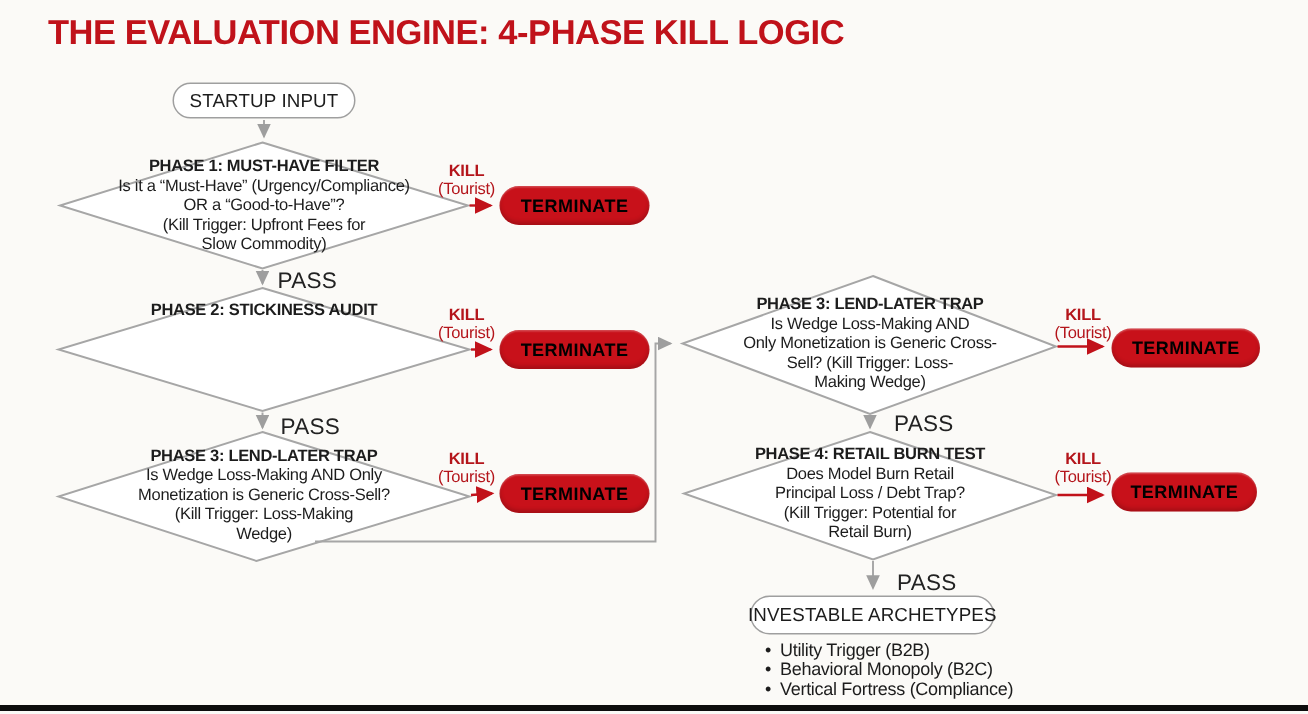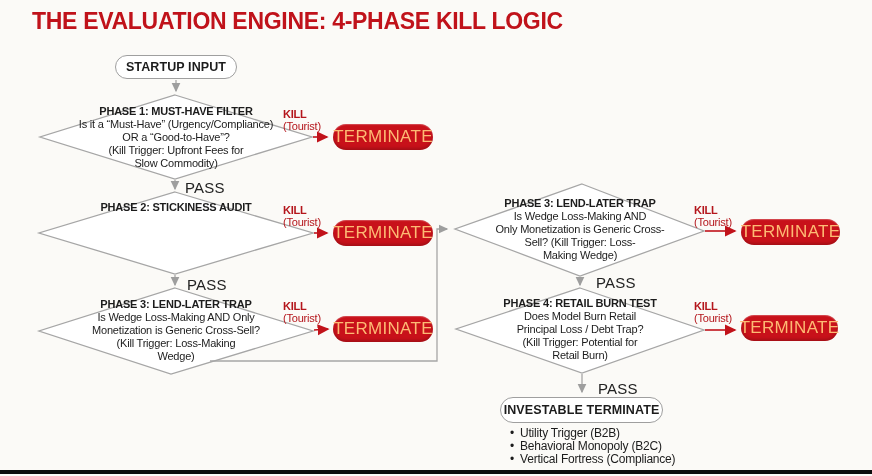--- a/index.html
+++ b/index.html
@@ -2,31 +2,31 @@
 <html><head>
 <meta charset="utf-8">
 <style>
   html,body{margin:0;padding:0;}
   body{font-family:"Liberation Sans",sans-serif;background:#e9e9e9;}
   .stage{position:relative;width:872px;height:476px;background:#fbfaf7;overflow:hidden;}
   .abs{position:absolute;}
   svg.layer{position:absolute;left:0;top:0;width:872px;height:476px;}
   .page-title{left:32px;top:8px;font-size:23px;font-weight:bold;color:#c0121a;letter-spacing:-0.3px;white-space:nowrap;text-align:right;}
   .pill{box-sizing:border-box;background:#ffffff;border:1.5px solid #9f9f9f;border-radius:14px;
-        display:flex;align-items:center;justify-content:center;font-size:12.5px;font-weight:700;
+        display:flex;align-items:center;justify-content:center;font-size:12.5px;font-weight:400;
         color:#1c1c1c;letter-spacing:0.1px;white-space:nowrap;}
   .dtext{text-align:center;color:#1c1c1c;line-height:13px;font-size:11px;letter-spacing:-0.2px;}
   .dtitle{font-weight:bold;font-size:11px;}
   .dbody{white-space:pre-line;}
   .pass{font-size:15px;color:#222222;letter-spacing:0.2px;}
-  .kill{width:56px;text-align:left;color:#b4151b;font-size:11px;line-height:11.5px;letter-spacing:-0.2px;}
+  .kill{width:56px;text-align:center;color:#b4151b;font-size:11px;line-height:11.5px;letter-spacing:-0.2px;}
   .kill-main{font-weight:bold;}
   .terminate{box-sizing:border-box;height:26px;border-radius:13px;background:#c8111a;
-             display:flex;align-items:center;justify-content:center;color:#fdba74;
-             font-size:17px;font-weight:normal;letter-spacing:0.3px;
+             display:flex;align-items:center;justify-content:center;color:#000000;
+             font-size:12px;font-weight:bold;letter-spacing:0.3px;
              box-shadow:inset 0 -2px 3px rgba(0,0,0,0.18), inset 0 1px 1px rgba(255,255,255,0.25);}
   .bullets{font-size:12px;color:#1c1c1c;line-height:13px;letter-spacing:-0.2px;}
   .bullets ul{margin:0;padding-left:14px;list-style:none;}
   .bullets li::before{content:"•";margin-right:6px;}
   .bottom-bar{left:0;top:470px;width:872px;height:4px;background:#0d0d0d;}
 </style>
 </head>
 <body>
 
 <div class="stage">
@@ -126,21 +126,21 @@
     <div class="kill-main">KILL</div>
     <div class="kill-sub">(Tourist)</div>
   </div>
 
   <div class="abs terminate" style="left:333px;top:124px;width:100px;">TERMINATE</div>
   <div class="abs terminate" style="left:333px;top:220px;width:100px;">TERMINATE</div>
   <div class="abs terminate" style="left:333px;top:316px;width:100px;">TERMINATE</div>
   <div class="abs terminate" style="left:741px;top:219px;width:99px;">TERMINATE</div>
   <div class="abs terminate" style="left:741px;top:315px;width:97px;">TERMINATE</div>
 
-  <div class="abs pill" style="left:500px;top:397px;width:163px;height:26px;">INVESTABLE TERMINATE</div>
+  <div class="abs pill" style="left:500px;top:397px;width:163px;height:26px;">INVESTABLE ARCHETYPES</div>
 
   <div class="abs bullets" style="left:496px;top:427px;width:220px;">
     <ul>
       <li>Utility Trigger (B2B)</li>
       <li>Behavioral Monopoly (B2C)</li>
       <li>Vertical Fortress (Compliance)</li>
     </ul>
   </div>
 
   <div class="abs bottom-bar"></div>

